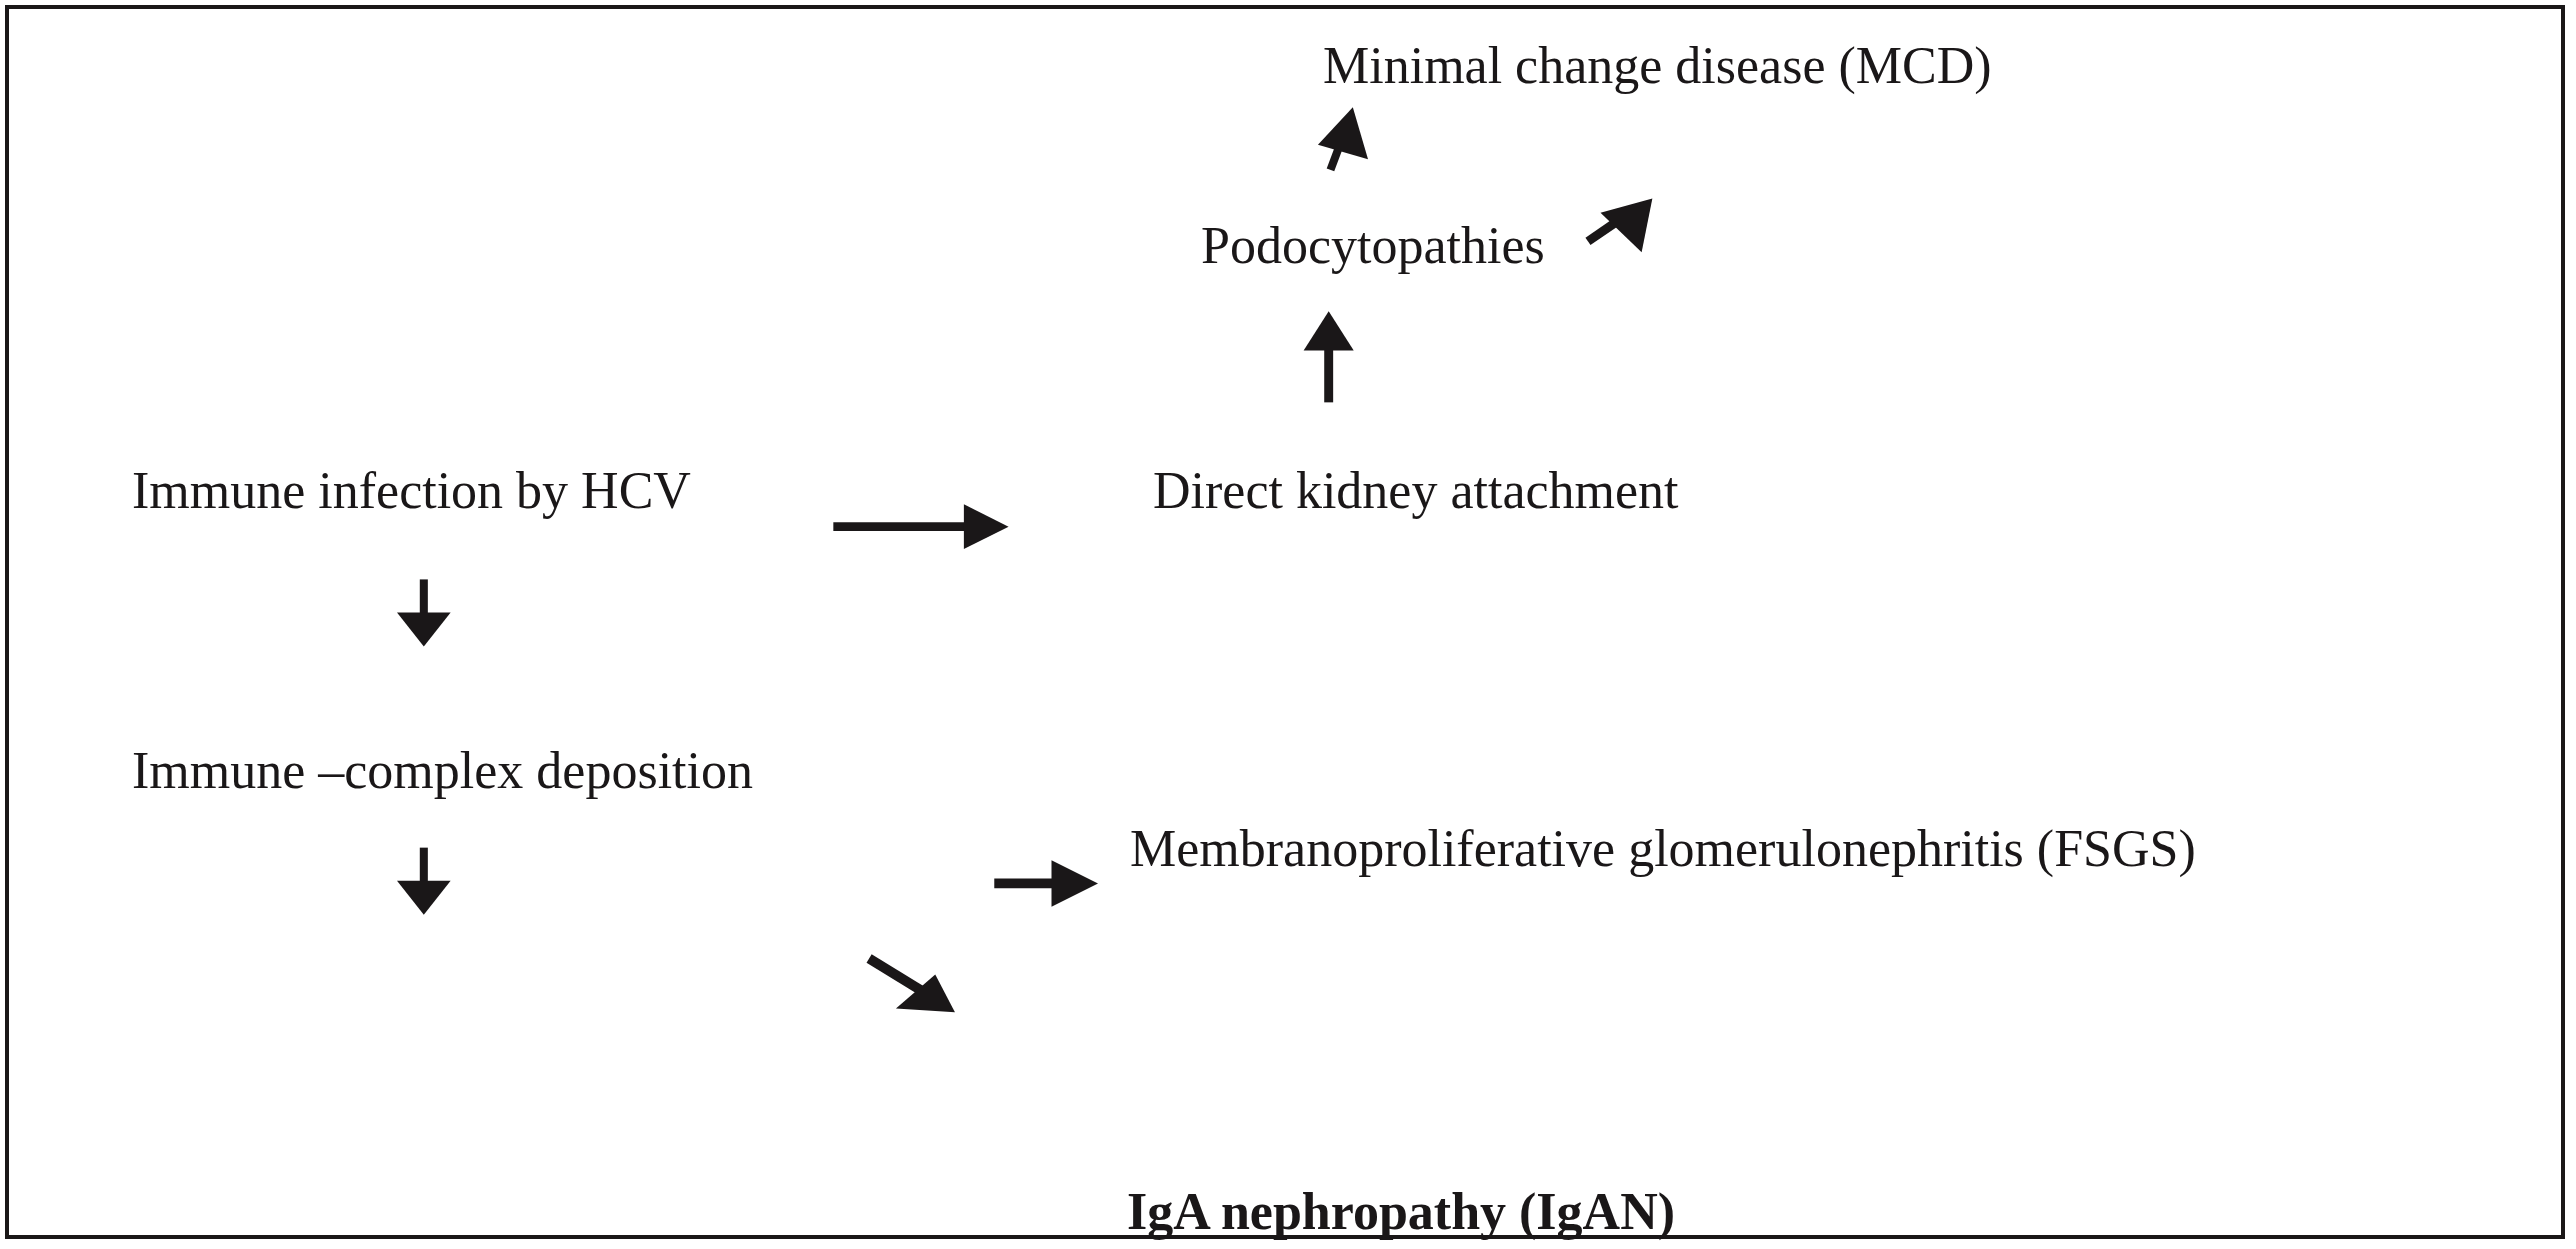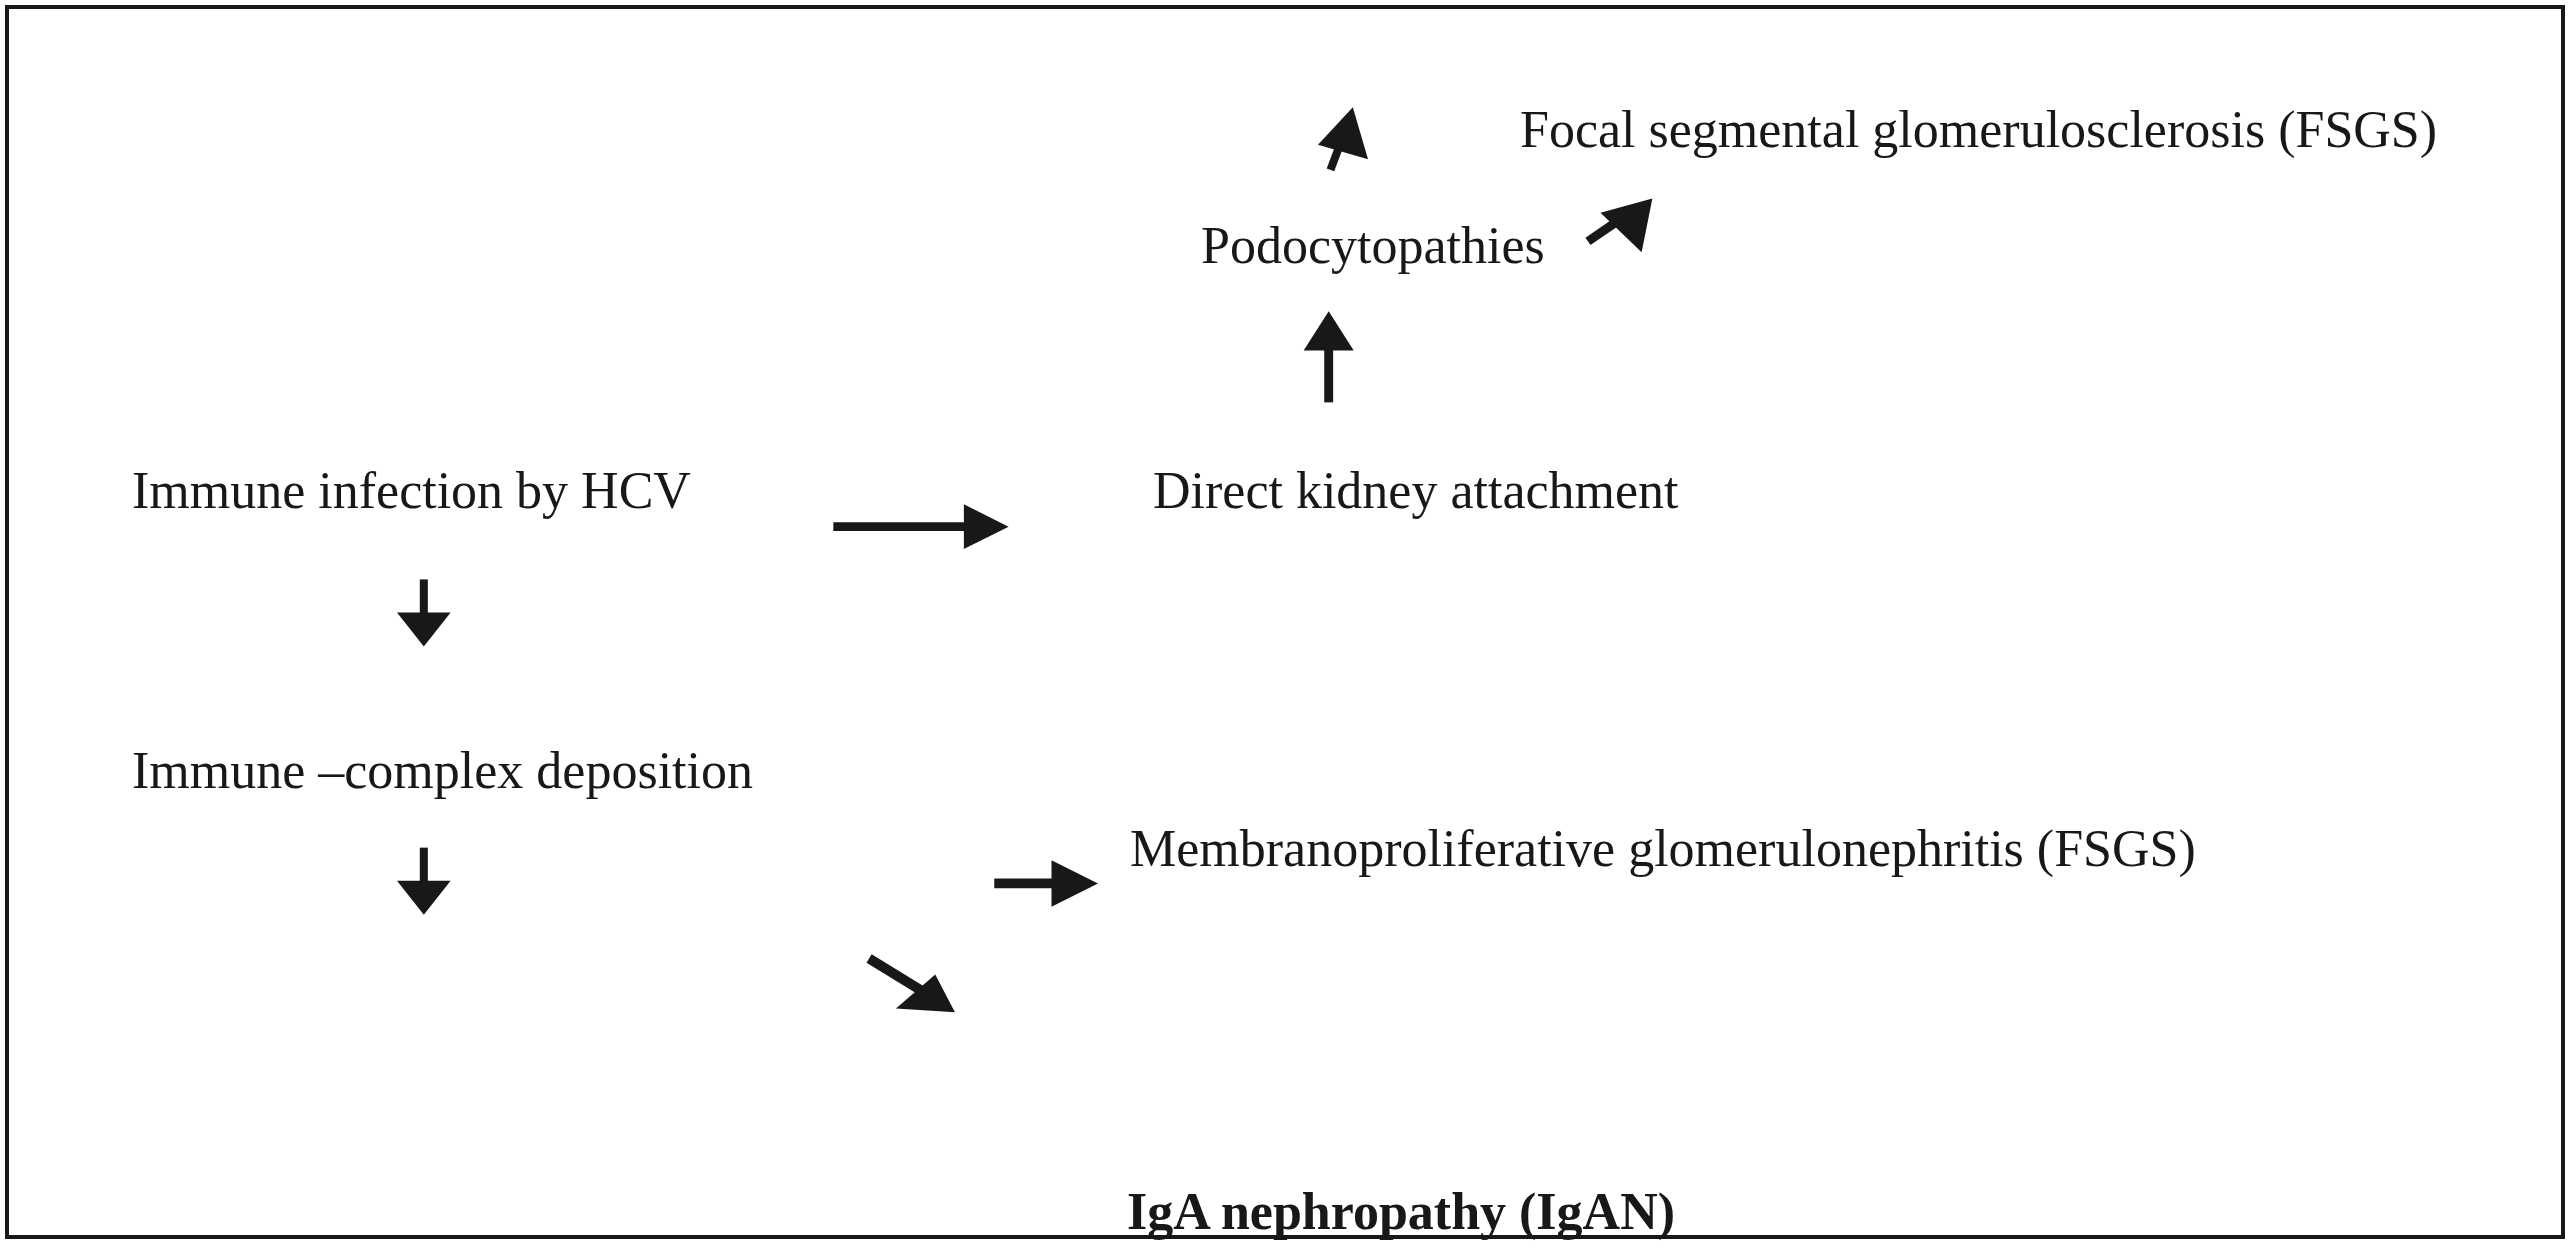--- a/index.html
+++ b/index.html
@@ -91,22 +91,22 @@
       <line x1="1112" y1="988" x2="1180" y2="988" stroke="#1a1718" stroke-width="11"></line>
       <polygon points="1228,988 1176,1014 1176,962" fill="#1a1718"></polygon>
     </g>
 
     <g>
       <line x1="972" y1="1072" x2="1034" y2="1110" stroke="#1a1718" stroke-width="11"></line>
       <polygon points="1068,1132 1002,1128 1046,1090" fill="#1a1718"></polygon>
     </g>
   </svg>
 
+  <div class="node" style="left:1323px; top:36px;">Minimal change disease (MCD)</div>
 
-  <div class="node" style="left:1520px; top:100px;">Focal segmental glomerulosclerosis (FSGS)</div>
 
   <div class="node" style="left:1173px; top:216px;margin-left:28px;">Podocytopathies</div>
 
   <div class="node" style="left:132px; top:461px;">Immune infection by HCV</div>
 
   <div class="node" style="left:1153px; top:461px;">Direct kidney attachment</div>
 
   <div class="node" style="left:132px; top:710px;margin-top:31px;">Immune –complex deposition</div>
 
   <div class="node" style="left:1130px; top:819px;">Membranoproliferative glomerulonephritis (FSGS)</div>

